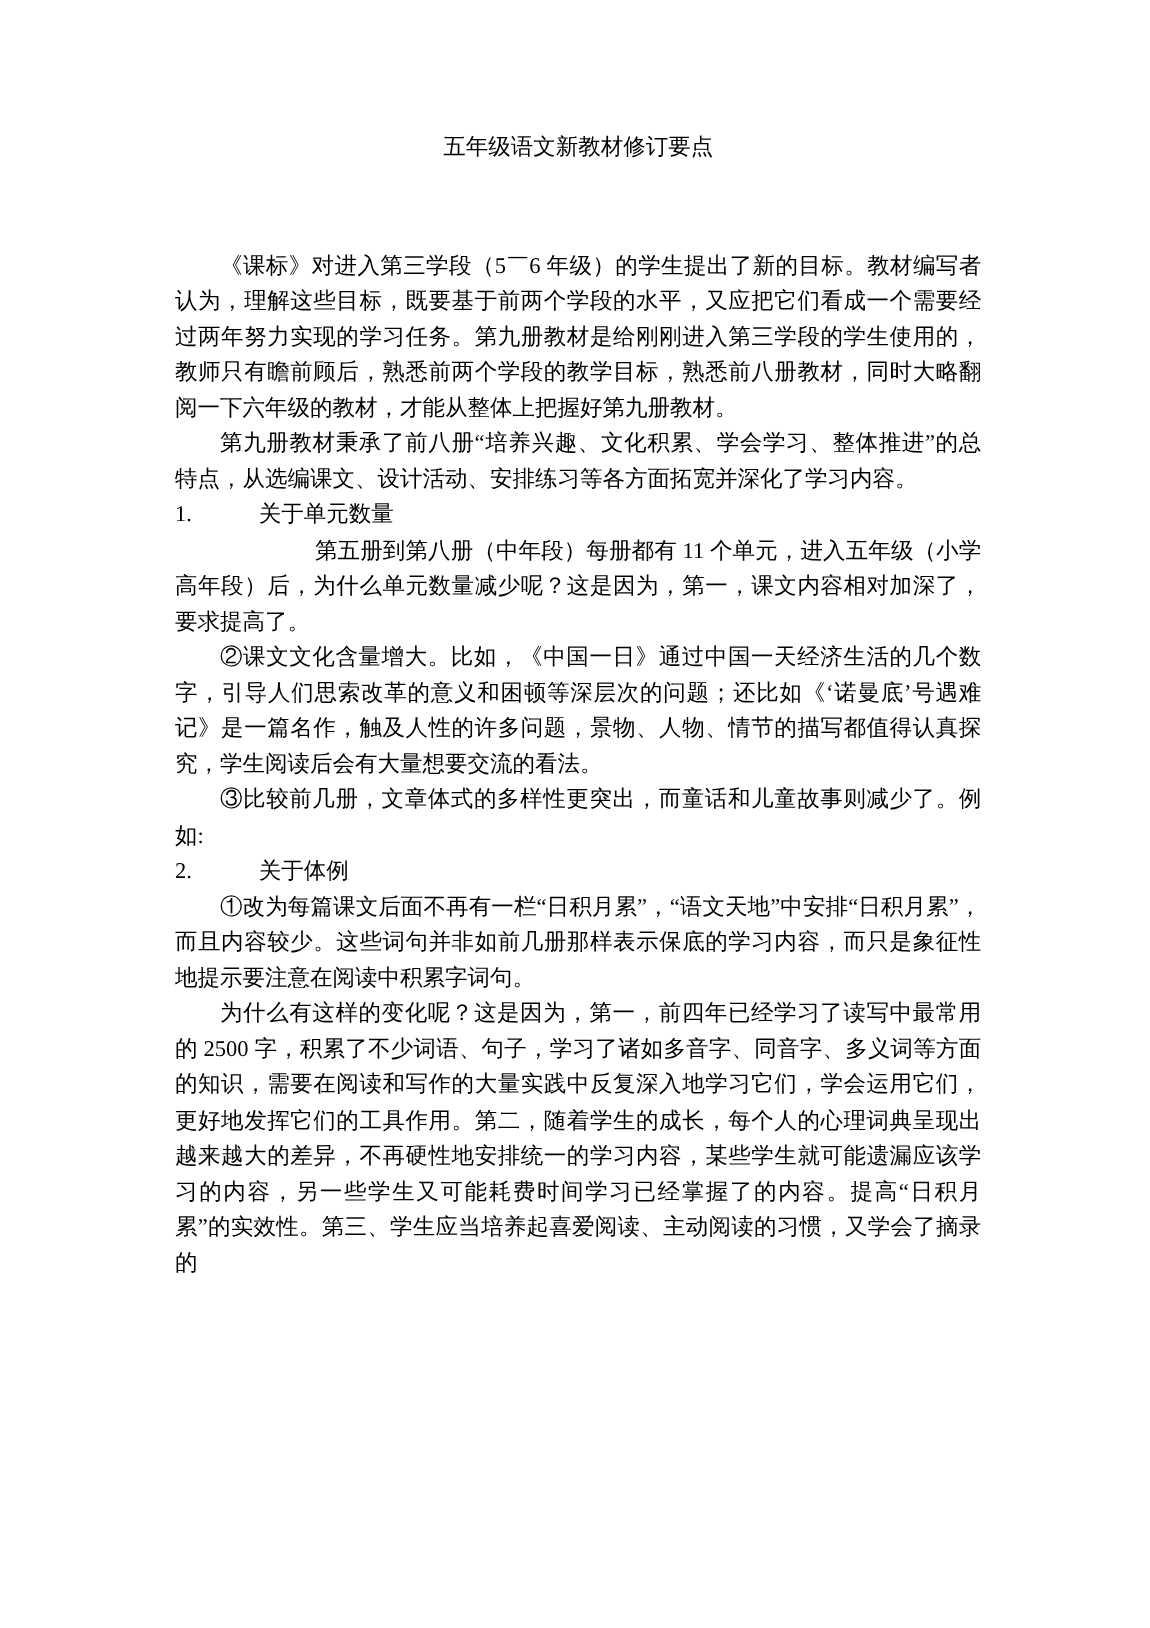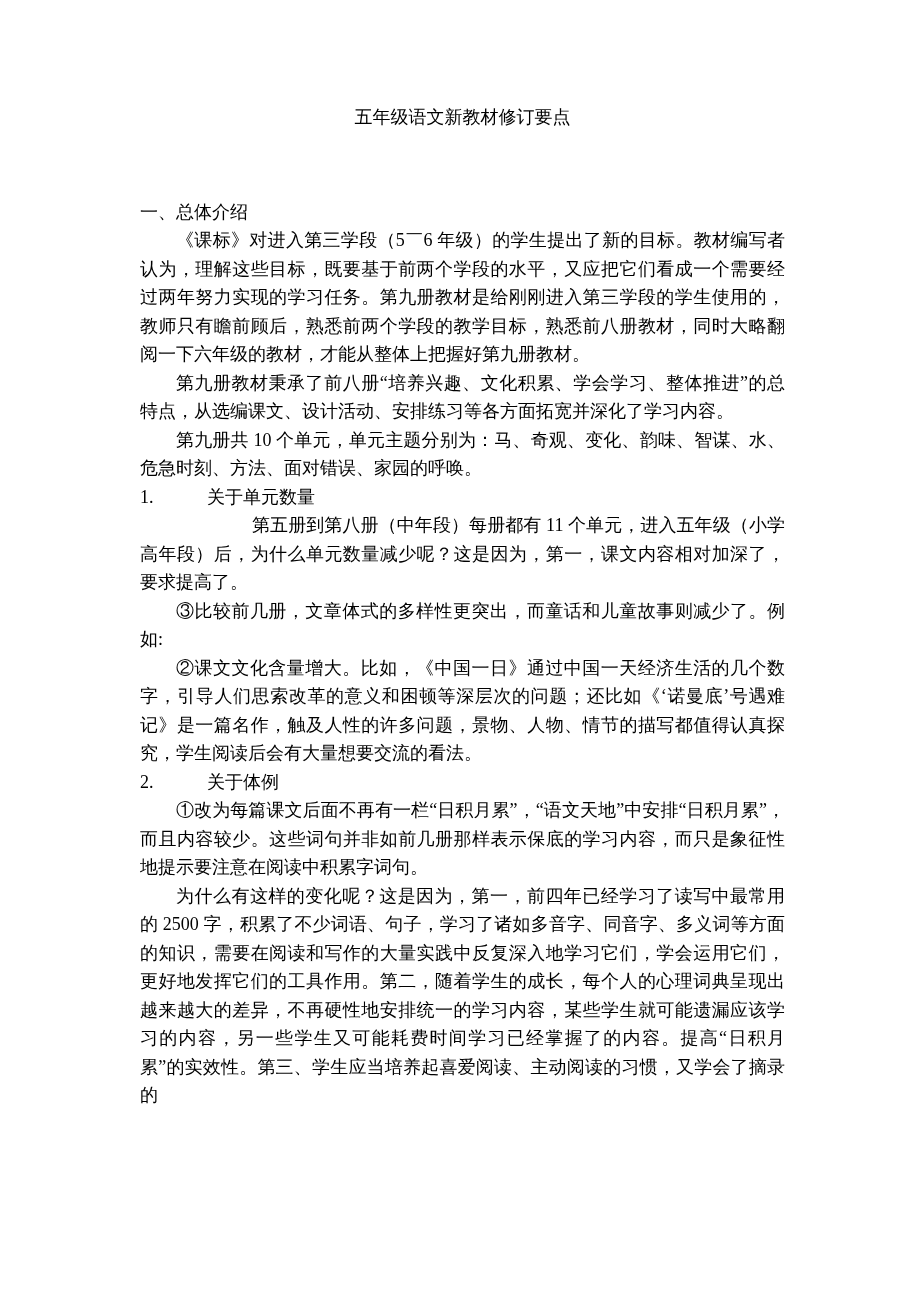--- a/index.html
+++ b/index.html
@@ -55,37 +55,35 @@
     width: 67px;
   }
 </style>
 </head>
 <body>
 
 <div class="page">
 
   <h1 class="doc-title">五年级语文新教材修订要点</h1>
 
-  <p class="para-plain">一、总体介绍</p>
 
   <p class="para-indent">《课标》对进入第三学段（5￣6 年级）的学生提出了新的目标。教材编写者认为，理解这些目标，既要基于前两个学段的水平，又应把它们看成一个需要经过两年努力实现的学习任务。第九册教材是给刚刚进入第三学段的学生使用的，教师只有瞻前顾后，熟悉前两个学段的教学目标，熟悉前八册教材，同时大略翻阅一下六年级的教材，才能从整体上把握好第九册教材。</p>
 
   <p class="para-indent">第九册教材秉承了前八册“培养兴趣、文化积累、学会学习、整体推进”的总特点，从选编课文、设计活动、安排练习等各方面拓宽并深化了学习内容。</p>
 
-  <p class="para-indent">第九册共 10 个单元，单元主题分别为：马、奇观、变化、韵味、智谋、水、危急时刻、方法、面对错误、家园的呼唤。</p>
 
   <p class="para-numbered">
     <span class="num">1.</span><span>关于单元数量</span>
   </p>
 
   <p class="para-hanging">第五册到第八册（中年段）每册都有 11 个单元，进入五年级（小学高年段）后，为什么单元数量减少呢？这是因为，第一，课文内容相对加深了，要求提高了。</p>
 
+  <p class="para-indent">②课文文化含量增大。比如，《中国一日》通过中国一天经济生活的几个数字，引导人们思索改革的意义和困顿等深层次的问题；还比如《‘诺曼底’号遇难记》是一篇名作，触及人性的许多问题，景物、人物、情节的描写都值得认真探究，学生阅读后会有大量想要交流的看法。</p>
+
   <p class="para-indent">③比较前几册，文章体式的多样性更突出，而童话和儿童故事则减少了。例如:</p>
-
-  <p class="para-indent">②课文文化含量增大。比如，《中国一日》通过中国一天经济生活的几个数字，引导人们思索改革的意义和困顿等深层次的问题；还比如《‘诺曼底’号遇难记》是一篇名作，触及人性的许多问题，景物、人物、情节的描写都值得认真探究，学生阅读后会有大量想要交流的看法。</p>
 
 
   <p class="para-numbered">
     <span class="num">2.</span><span>关于体例</span>
   </p>
 
 
   <p class="para-indent">①改为每篇课文后面不再有一栏“日积月累”，“语文天地”中安排“日积月累”，而且内容较少。这些词句并非如前几册那样表示保底的学习内容，而只是象征性地提示要注意在阅读中积累字词句。</p>
 
   <p class="para-indent">为什么有这样的变化呢？这是因为，第一，前四年已经学习了读写中最常用的 2500 字，积累了不少词语、句子，学习了诸如多音字、同音字、多义词等方面的知识，需要在阅读和写作的大量实践中反复深入地学习它们，学会运用它们，更好地发挥它们的工具作用。第二，随着学生的成长，每个人的心理词典呈现出越来越大的差异，不再硬性地安排统一的学习内容，某些学生就可能遗漏应该学习的内容，另一些学生又可能耗费时间学习已经掌握了的内容。提高“日积月累”的实效性。第三、学生应当培养起喜爱阅读、主动阅读的习惯，又学会了摘录的</p>

